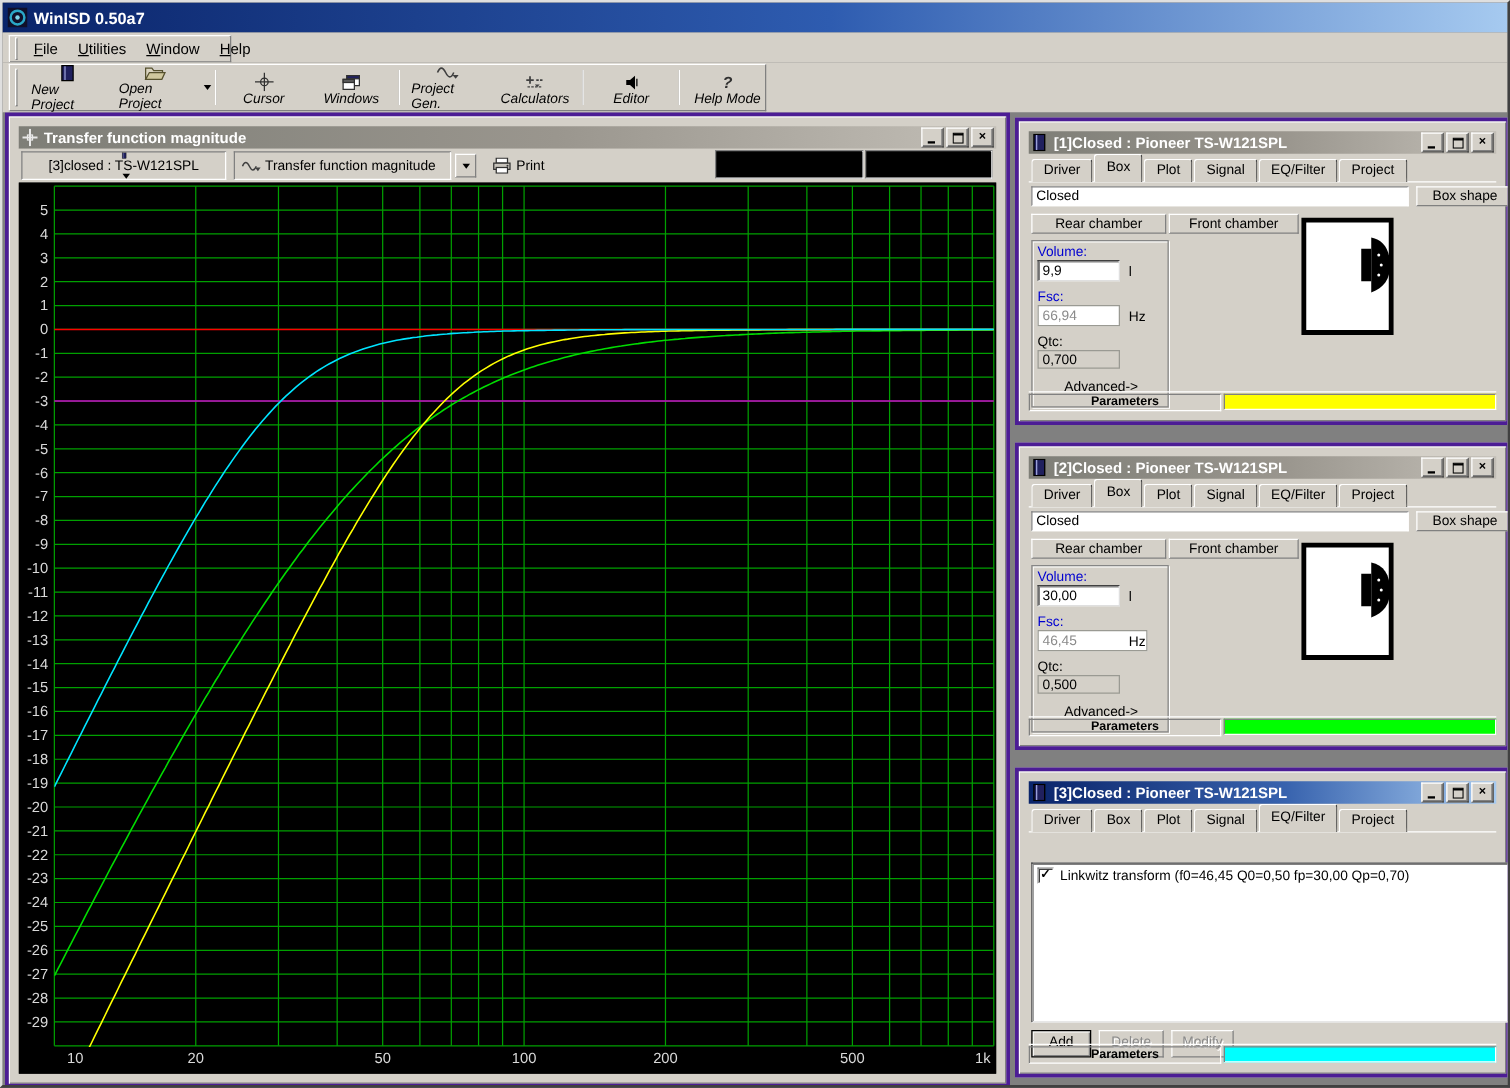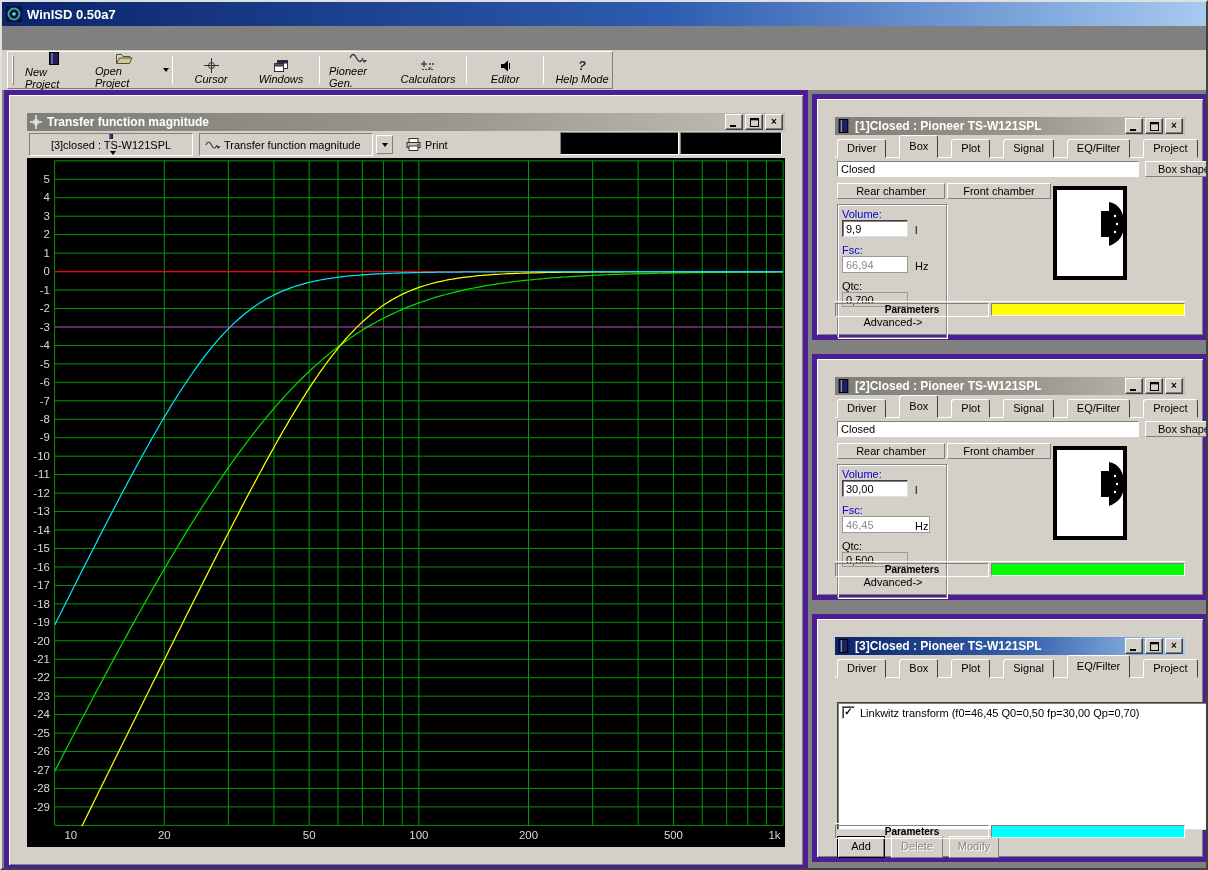--- a/index.html
+++ b/index.html
@@ -21,32 +21,32 @@
   #toolbar .bar-panel{height:36px;top:1px;width:596px;font-style:italic;}
   .gripper{width:3px;height:80%;border:1px solid;border-color:#fff #808080 #808080 #fff;margin-right:5px;}
   .menu-item{display:inline-block;padding:2px 8px;font-size:12px;color:#000;}
   .menu-item::first-letter{text-decoration:underline;}
   .tbtn{display:flex;flex-direction:column;align-items:center;justify-content:center;min-width:58px;height:34px;padding:0 6px;font-size:11px;color:#000;}
   .tbtn .ic{height:17px;display:flex;align-items:flex-end;}
   .tb-sep{width:1px;height:28px;background:#808080;border-right:1px solid #fff;margin:0 3px;}
   .drop-arrow{width:0;height:0;border-left:3px solid transparent;border-right:3px solid transparent;border-top:4px solid #000;margin-left:4px;}
   
   #mdi{position:absolute;left:0;top:88px;width:1208px;height:782px;background:#808080;}
-  .win{position:absolute;background:#d4d0c8;border:5px solid #4c1d95;
-       box-shadow:inset 1px 1px 0 #ffffff,inset -1px -1px 0 #808080;padding:18px;box-sizing:border-box;
+  .win{position:absolute;background:#d4d0c8;border:3px solid #4c1d95;
+       box-shadow:inset 1px 1px 0 #ffffff,inset -1px -1px 0 #808080;padding:8px;box-sizing:border-box;
        display:flex;flex-direction:column;}
   .wtitle{height:18px;flex:0 0 18px;display:flex;align-items:center;color:#fff;font-weight:bold;font-size:12px;padding:0 2px;}
   .wtitle.active{background:linear-gradient(90deg,#0a246a 0%,#3863ae 55%,#a6caf0 100%);}
   .wtitle.inactive{background:linear-gradient(90deg,#7e7e77 0%,#9a968e 55%,#c2beb6 100%);}
   .wtitle .ticon{width:14px;height:14px;margin-right:4px;flex:0 0 14px;}
   .wtitle .tlabel{flex:1;white-space:nowrap;overflow:hidden;}
   .wbtn{width:16px;height:14px;margin-left:2px;background:#d4d0c8;border:1px solid;border-color:#fff #404040 #404040 #fff;
         box-shadow:inset -1px -1px 0 #808080;display:flex;align-items:center;justify-content:center;font-size:10px;font-weight:bold;color:#000;line-height:1;}
   
-  .tabrow{height:22px;flex:0 0 22px;display:flex;align-items:flex-end;padding-left:2px;position:relative;z-index:2;gap:12px;}
+  .tabrow{height:22px;flex:0 0 22px;display:flex;align-items:flex-end;padding-left:2px;position:relative;z-index:2;}
   .tab{height:17px;line-height:17px;padding:0 9px;font-size:11px;background:#d4d0c8;
        border:1px solid;border-color:#fff #404040 #d4d0c8 #fff;border-radius:3px 3px 0 0;margin-right:1px;position:relative;top:1px;}
   .tab.active{height:21px;line-height:20px;top:1px;z-index:3;font-size:11px;box-shadow:inset 0 2px 0 #d4d0c8;}
   .wbody{flex:1;position:relative;border-top:1px solid #fff;background:#d4d0c8;}
   
   .field{position:absolute;background:#fff;font-size:11px;color:#000;padding:1px 3px;box-sizing:border-box;}
   .lbl{position:absolute;font-size:11px;color:#000;}
   .lbl.blue{color:#0000d0;}
   .inp{position:absolute;font-size:11px;font-family:"Liberation Sans",sans-serif;padding:1px 3px;box-sizing:border-box;outline:none;}
   .inp.edit{background:#fff;color:#000;border:1px solid;border-color:#404040 #dfdfdf #dfdfdf #404040;box-shadow:inset 1px 1px 0 #808080;}
@@ -83,20 +83,29 @@
 
   <div id="titlebar">
     <svg class="app-icon" viewBox="0 0 16 16">
       <rect x="0" y="0" width="16" height="16" fill="#10102a"></rect>
       <circle cx="8" cy="8" r="5.5" fill="none" stroke="#2aa7c8" stroke-width="2"></circle>
       <circle cx="8" cy="8" r="1.8" fill="#7fd4ea"></circle>
     </svg>
     <span>WinISD 0.50a7</span>
   </div>
 
+  <div id="menubar">
+    <div class="bar-panel raised-thin" style="width:168px;">
+      <div class="gripper"></div>
+      <span class="menu-item">File</span>
+      <span class="menu-item">Utilities</span>
+      <span class="menu-item">Window</span>
+      <span class="menu-item">Help</span>
+    </div>
+  </div>
 
   <div id="toolbar">
     <div class="bar-panel raised-thin">
       <div class="gripper"></div>
 
       <div class="tbtn">
         <div class="ic">
           <svg width="13" height="15" viewBox="0 0 13 15">
               <rect x="1.5" y="1.5" width="9" height="12" fill="#20205e" stroke="#000"></rect>
               <line x1="4" y1="2" x2="4" y2="13" stroke="#9aa0d8"></line>
@@ -145,21 +154,21 @@
 
       <div class="tb-sep"></div>
 
       <div class="tbtn">
         <div class="ic">
           <svg width="18" height="14" viewBox="0 0 18 14">
               <path d="M1 7 Q4 0 7.5 7 T14 7" fill="none" stroke="#404040" stroke-width="1.3"></path>
               <path d="M13 9 h5 l-2.5 3 Z" fill="#404040"></path>
             </svg>
         </div>
-        <span>Pioneer Gen.</span>
+        <span>Project Gen.</span>
       </div>
 
       <div class="tbtn">
         <div class="ic">
           <svg width="16" height="14" viewBox="0 0 16 14">
               <line x1="4" y1="2" x2="4" y2="8" stroke="#404040" stroke-width="1.4"></line>
               <line x1="1" y1="5" x2="7" y2="5" stroke="#404040" stroke-width="1.4"></line>
               <line x1="9" y1="5" x2="15" y2="5" stroke="#404040" stroke-width="1.4" stroke-dasharray="2 1"></line>
               <line x1="2" y1="10.5" x2="14" y2="10.5" stroke="#404040" stroke-dasharray="2 1"></line>
               <path d="M11 12 h5 l-2.5 2.5 Z" fill="#404040" transform="translate(-1,-1) scale(0.8)"></path>

